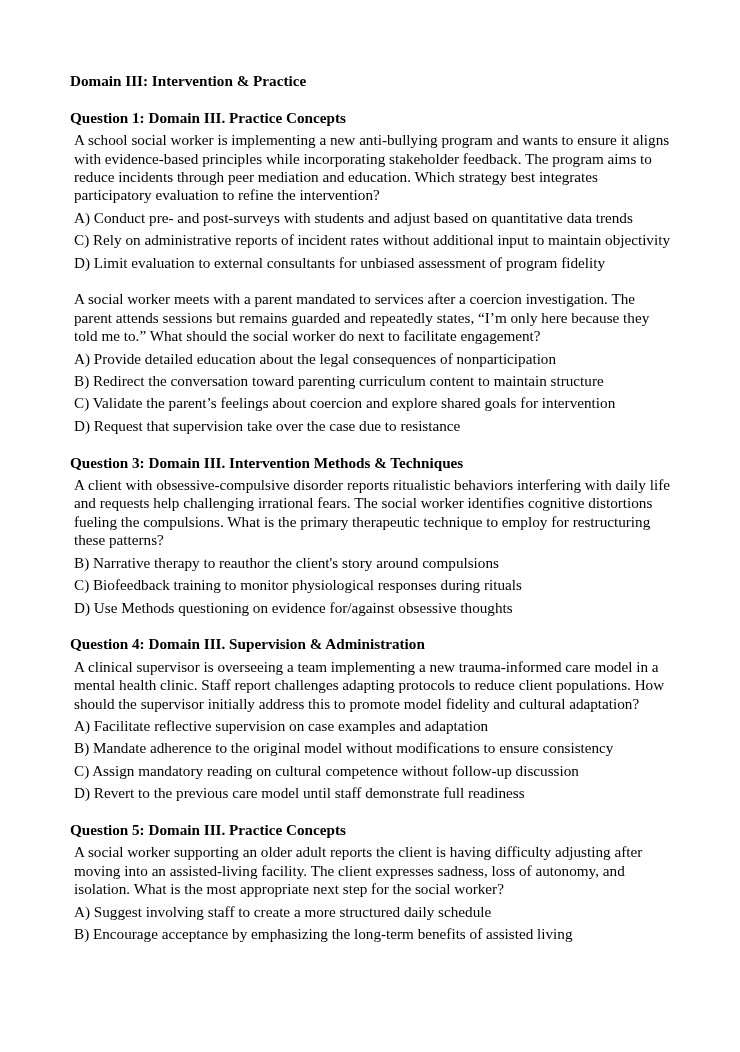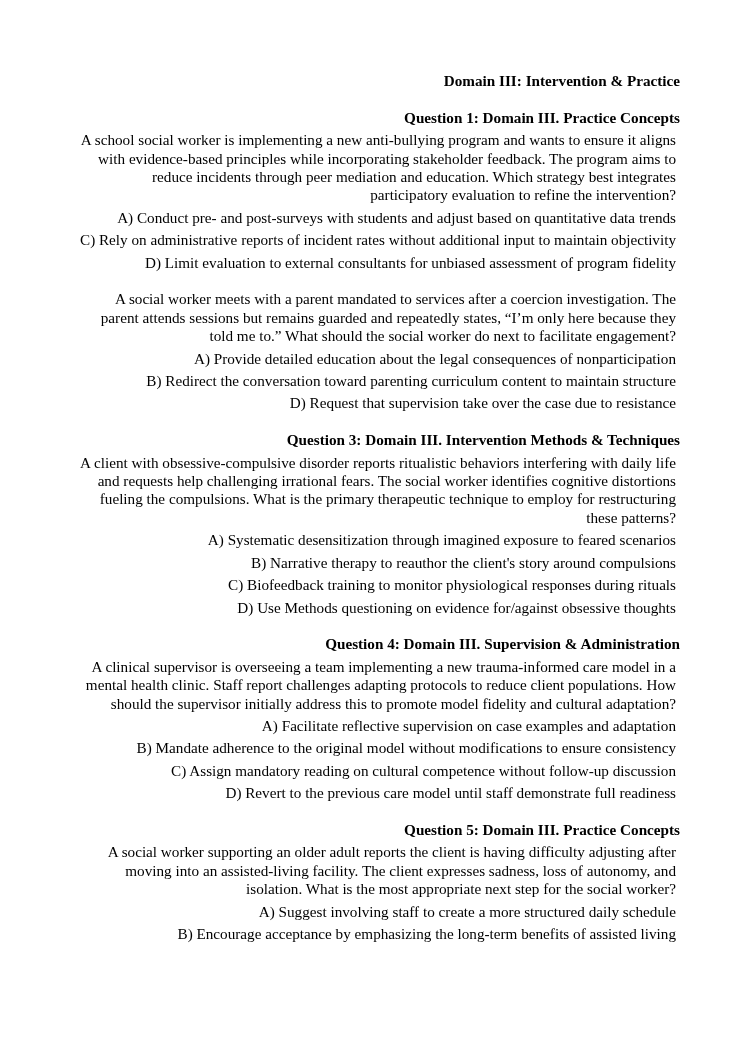--- a/index.html
+++ b/index.html
@@ -4,49 +4,49 @@
   <style>
     html, body { margin: 0; padding: 0; background: #ffffff; }
     body { width: 740px; height: 1052px; overflow: hidden; position: relative; }
     .page {
       position: absolute; left: 70px; top: 72px; width: 610px;
       font-family: "Liberation Serif", serif;
       font-size: 15.2px; line-height: 18.4px; color: #000;
     }
     .doc-title { font-weight: bold; margin: 0 0 18.4px 0; }
     .question { margin: 0 0 18.4px 0; }
-    .q-heading { font-weight: bold; margin-left: 12px; }
+    .q-heading { font-weight: bold; }
     .q-stem, .q-option { margin: 4px; }
-    p { margin: 0; text-align: right; }
+    p { margin: 0; }
   </style>
 </head>
 <body>
 
 <div class="page">
   <p class="doc-title">Domain III: Intervention &amp; Practice</p>
 
   <div class="question">
     <p class="q-heading">Question 1: Domain III. Practice Concepts</p>
     <p class="q-stem">A school social worker is implementing a new anti-bullying program and wants to ensure it aligns with evidence-based principles while incorporating stakeholder feedback. The program aims to reduce incidents through peer mediation and education. Which strategy best integrates participatory evaluation to refine the intervention?</p>
     <p class="q-option">A) Conduct pre- and post-surveys with students and adjust based on quantitative data trends</p>
     <p class="q-option">C) Rely on administrative reports of incident rates without additional input to maintain objectivity</p>
     <p class="q-option">D) Limit evaluation to external consultants for unbiased assessment of program fidelity</p>
   </div>
 
   <div class="question">
     <p class="q-stem">A social worker meets with a parent mandated to services after a coercion investigation. The parent attends sessions but remains guarded and repeatedly states, “I’m only here because they told me to.” What should the social worker do next to facilitate engagement?</p>
     <p class="q-option">A) Provide detailed education about the legal consequences of nonparticipation</p>
     <p class="q-option">B) Redirect the conversation toward parenting curriculum content to maintain structure</p>
+    <p class="q-option">C) Validate the parent’s feelings about coercion and explore shared goals for intervention</p>
     <p class="q-option">D) Request that supervision take over the case due to resistance</p>
   </div>
 
   <div class="question">
     <p class="q-heading">Question 3: Domain III. Intervention Methods &amp; Techniques</p>
     <p class="q-stem">A client with obsessive-compulsive disorder reports ritualistic behaviors interfering with daily life and requests help challenging irrational fears. The social worker identifies cognitive distortions fueling the compulsions. What is the primary therapeutic technique to employ for restructuring these patterns?</p>
-    <p class="q-option">A) Systematic desensitization through imagined exposure to feared scenarios</p>
     <p class="q-option">B) Narrative therapy to reauthor the client's story around compulsions</p>
     <p class="q-option">C) Biofeedback training to monitor physiological responses during rituals</p>
     <p class="q-option">D) Use Methods questioning on evidence for/against obsessive thoughts</p>
   </div>
 
   <div class="question">
     <p class="q-heading">Question 4: Domain III. Supervision &amp; Administration</p>
     <p class="q-stem">A clinical supervisor is overseeing a team implementing a new trauma-informed care model in a mental health clinic. Staff report challenges adapting protocols to reduce client populations. How should the supervisor initially address this to promote model fidelity and cultural adaptation?</p>
     <p class="q-option">A) Facilitate reflective supervision on case examples and adaptation</p>
     <p class="q-option">B) Mandate adherence to the original model without modifications to ensure consistency</p>

